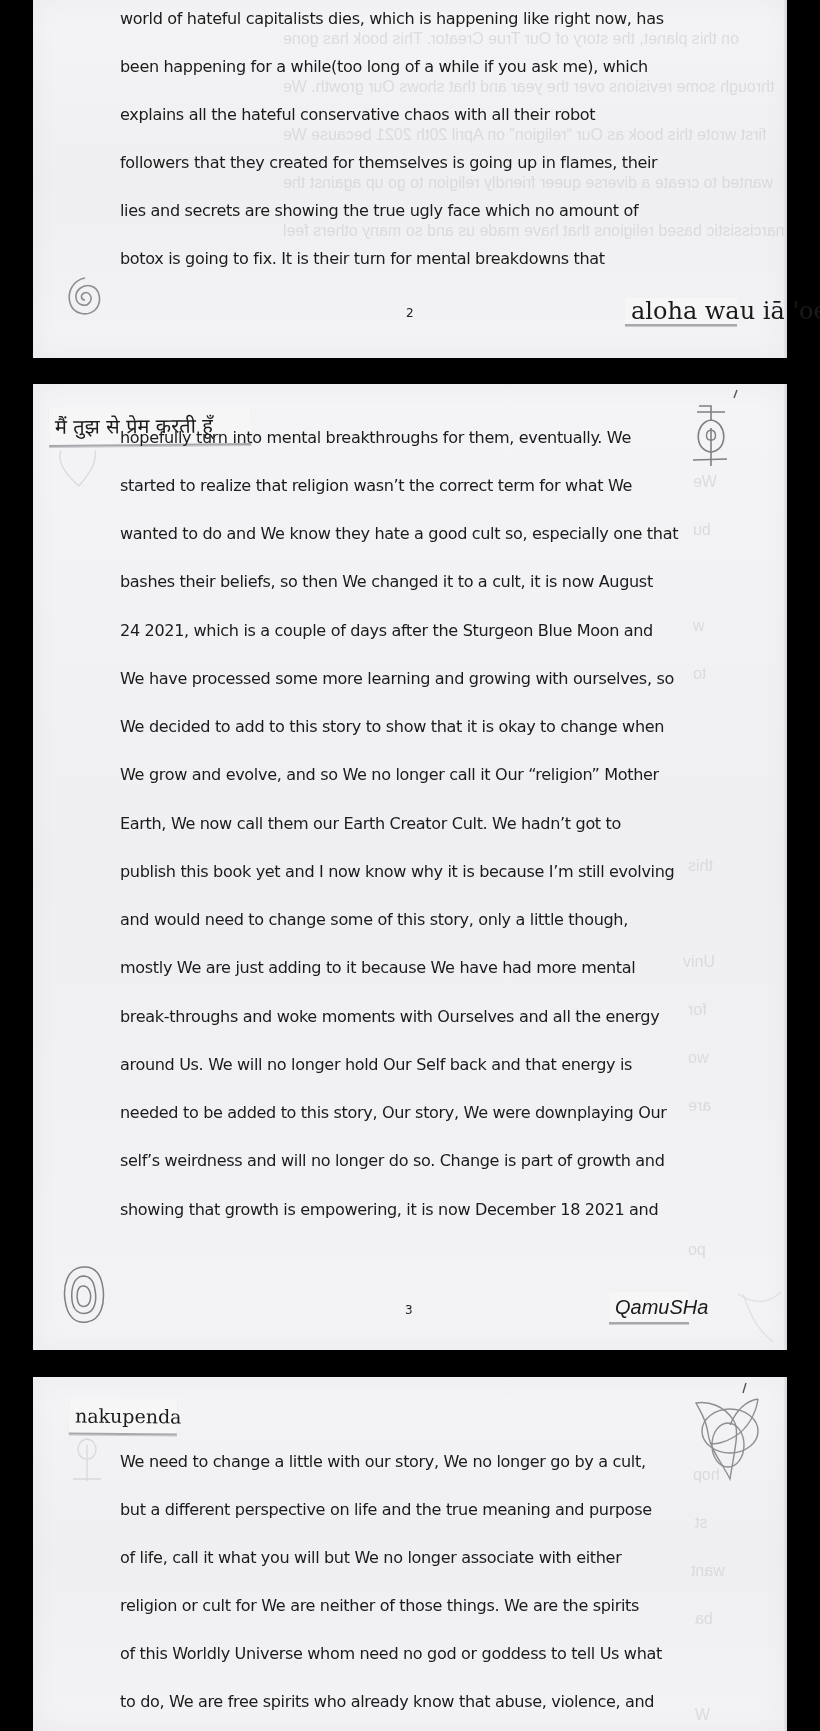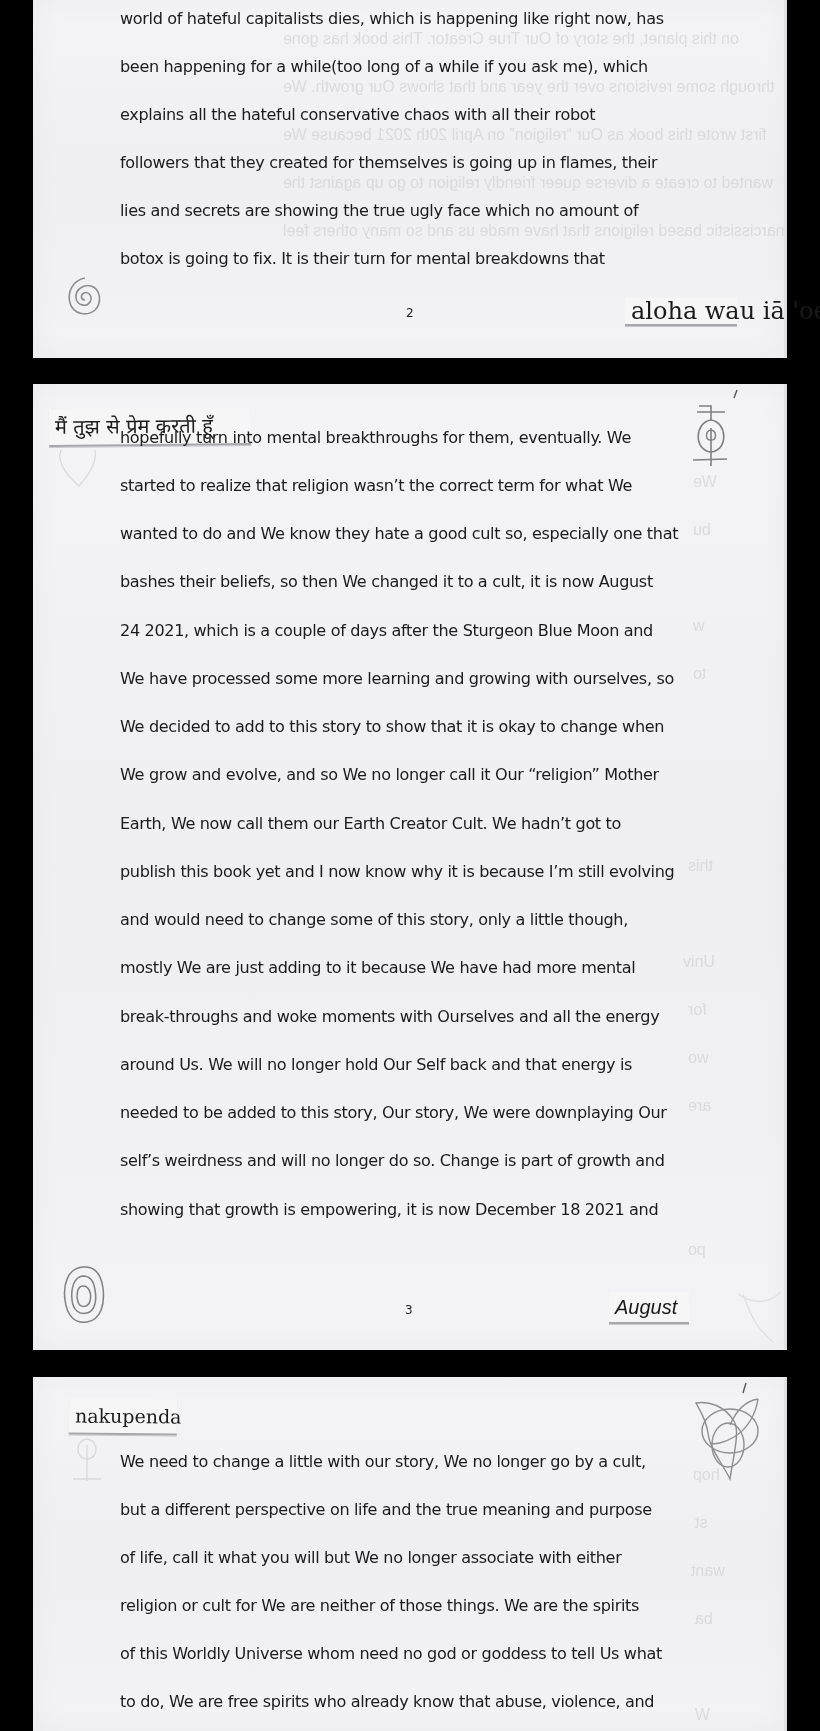--- a/index.html
+++ b/index.html
@@ -110,21 +110,21 @@
   <div class="line" style="top:816px;">showing that growth is empowering, it is now December 18 2021 and</div>
 
   <svg class="sym" style="left:28px;top:880px;" width="46" height="62" viewBox="0 0 46 62">
     <path d="M22 3 C6 4 2 22 4 36 C6 52 14 60 26 58 C40 56 44 40 42 24 C40 10 34 2 22 3 Z" fill="none" stroke="#7f7f84" stroke-width="1.5"></path>
     <path d="M22 12 C12 13 10 26 11 36 C12 46 18 51 26 49 C34 47 36 36 34 26 C33 18 30 12 22 12 Z" fill="none" stroke="#7f7f84" stroke-width="1.5"></path>
     <path d="M22 22 C16 22 15 32 17 38 C19 44 27 44 29 37 C31 30 28 22 22 22 Z" fill="none" stroke="#7f7f84" stroke-width="1.5"></path>
   </svg>
 
   <div class="page-num" style="left:372px;top:919px;">3</div>
 
-  <div class="sticker sans" style="left:576px;top:908px;font-size:20px;line-height:30px;height:30px;width:68px;">August</div>
+  <div class="sticker sans" style="left:576px;top:908px;font-size:20px;line-height:30px;height:30px;width:68px;">QamuSHa</div>
 
   <svg class="sym" style="left:700px;top:900px;" width="50" height="60" viewBox="0 0 50 60">
     <path d="M5 10 C20 20 35 20 48 8 M10 10 C20 40 30 50 40 58" fill="none" stroke="#dedee2" stroke-width="1.2"></path>
   </svg>
 </div>
 
 <div class="page" style="top:1377px; height:354px;">
   <div class="ghost" style="left:660px;top:89px;">hop</div>
   <div class="ghost" style="left:662px;top:137px;">st</div>
   <div class="ghost" style="left:658px;top:185px;">want</div>

